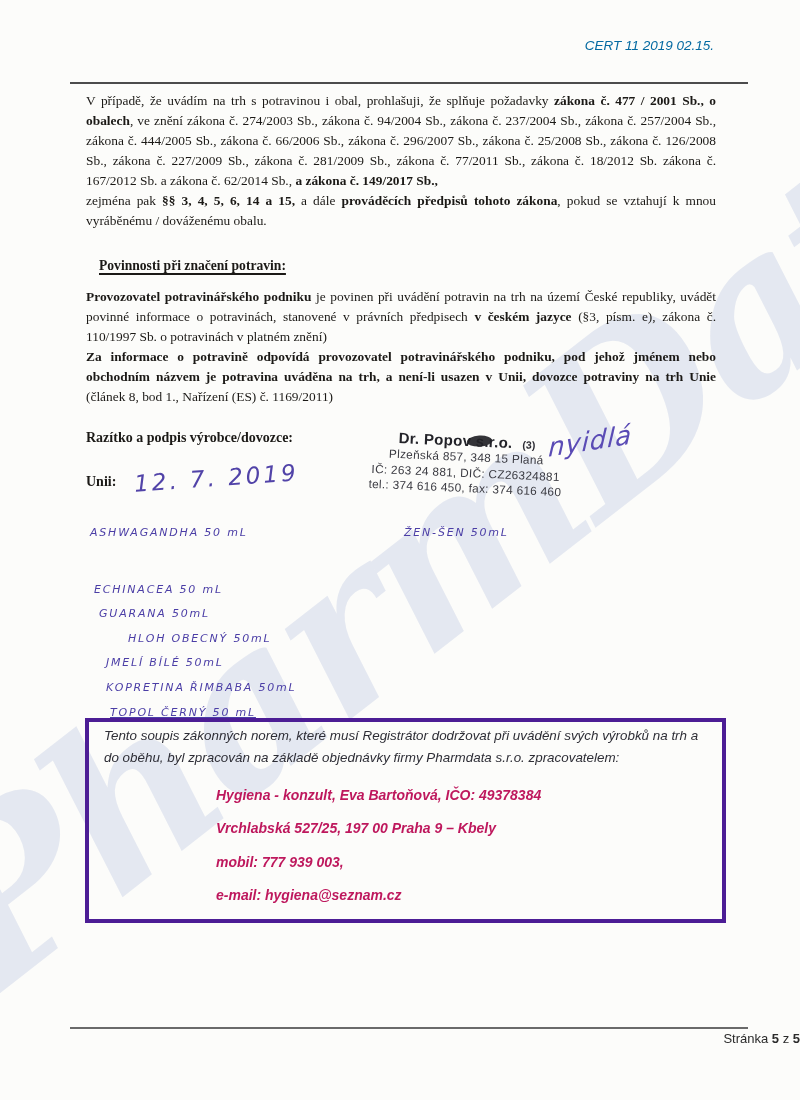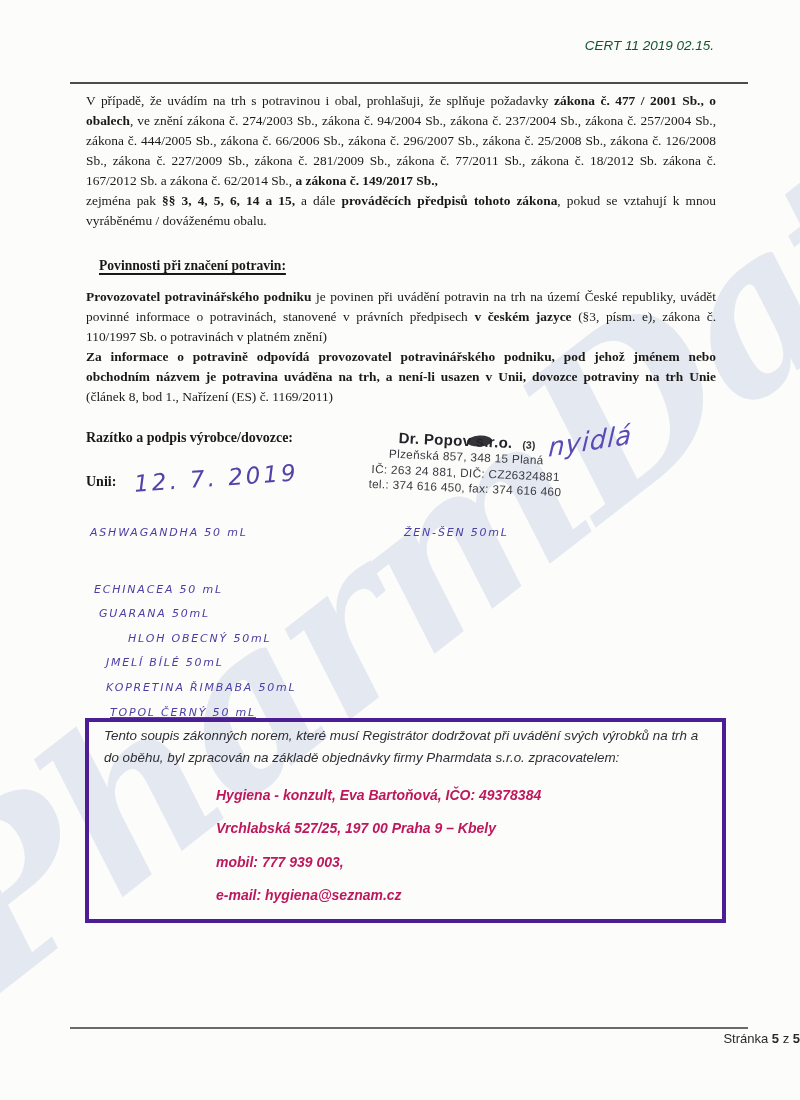--- a/index.html
+++ b/index.html
@@ -15,21 +15,21 @@
     position:absolute;left:-140px;top:470px;width:1100px;
     transform:rotate(-38deg);transform-origin:540px 170px;
     font-family:"DejaVu Serif",serif;font-style:italic;font-weight:bold;
     font-size:215px;letter-spacing:-6px;color:#dde2ee;opacity:.75;
     white-space:nowrap;z-index:0;pointer-events:none;
   }
   .content{position:absolute;inset:0;z-index:1;}
   
   .doc-code{
     top:38px;right:86px;font-family:"Liberation Sans",sans-serif;
-    font-style:italic;font-size:13.5px;color:#14532d;
+    font-style:italic;font-size:13.5px;color:#0369a1;
   }
   .rule{left:70px;width:678px;height:2px;background:#4c4c4c;}
   .rule-top{top:82px;}
   .rule-bottom{top:1027px;height:1.5px;background:#6a6a6a;}
   
   .bodyblock{left:86px;width:630px;font-size:13.4px;line-height:20px;text-align:justify;}
   .bodyblock p{margin:0;}
   b{font-weight:bold;}
   .h-underline{
     font-weight:bold;text-decoration:underline;

